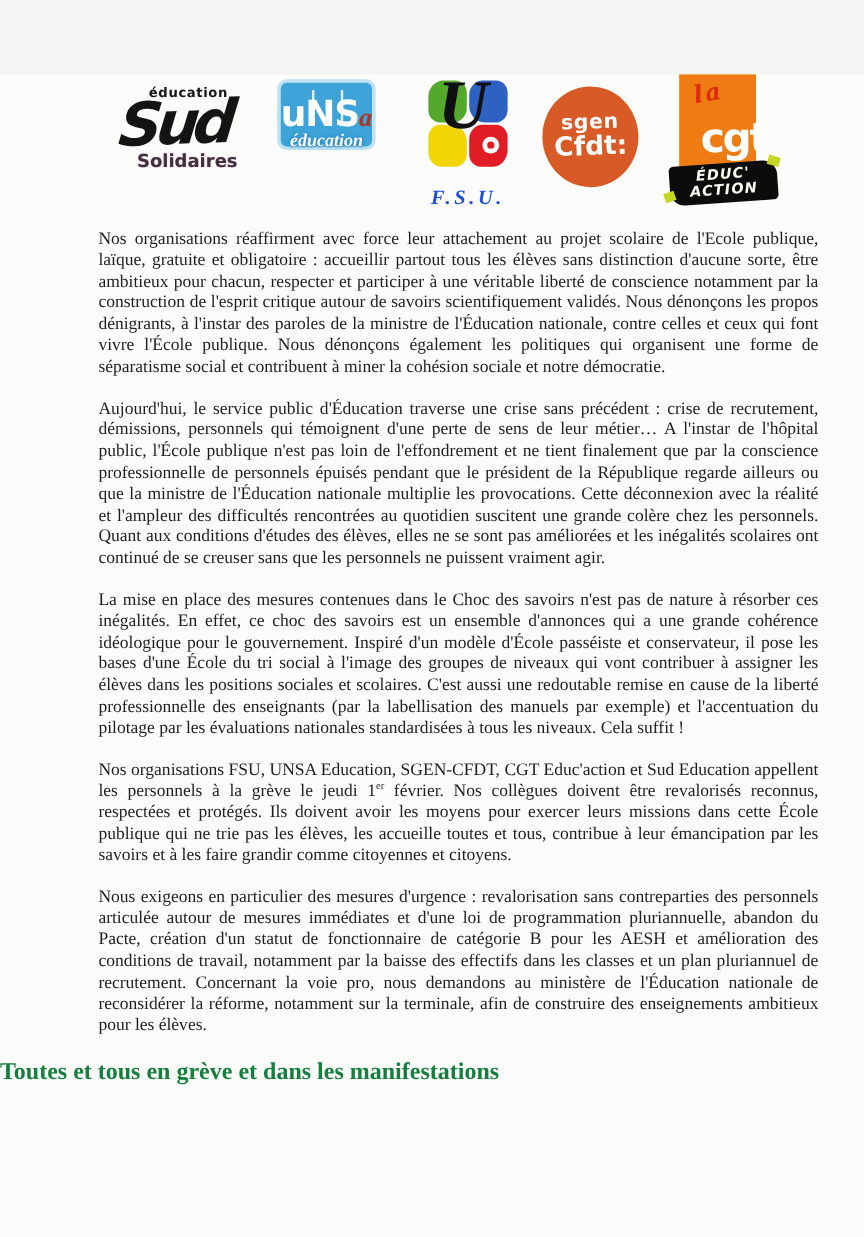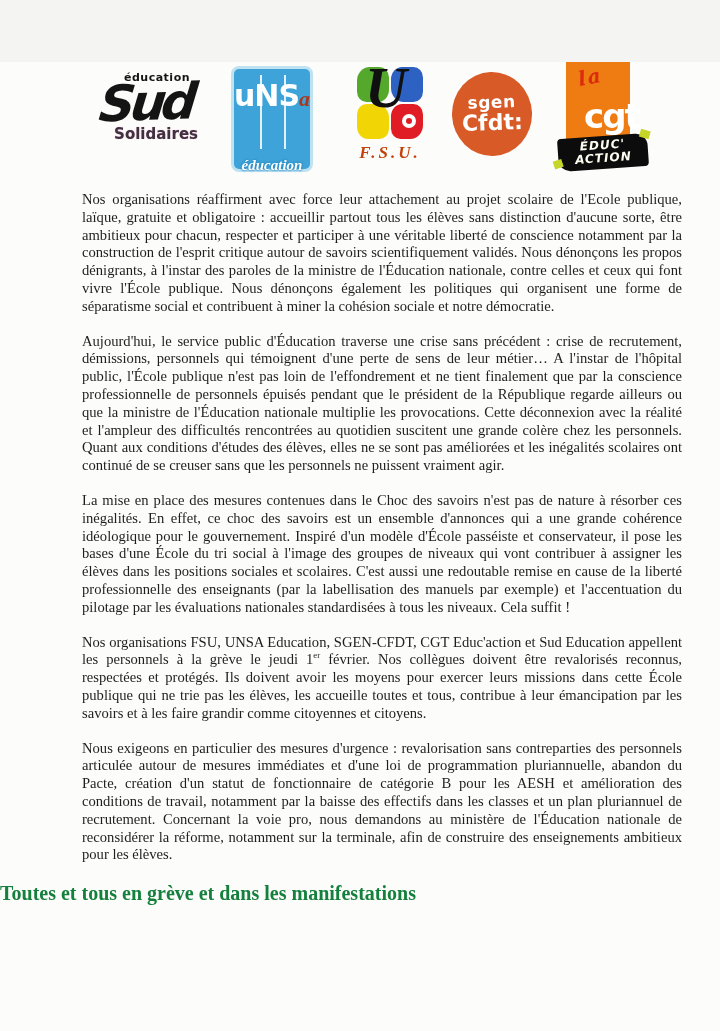--- a/index.html
+++ b/index.html
@@ -35,21 +35,21 @@
   }
   .sud-bottom {
     font: bold 15px/16px "DejaVu Sans", sans-serif;
     color: #41313f; text-align: right; padding-right: 4px; margin-top: 0;
     text-shadow: 0 0 1px rgba(186,74,150,.55);
   }
 
   
   .logo.unsa { left: 231px; top: 4px; width: 84px; }
   .unsa-square {
-    position: relative; width: 82px; height: 106px;
+    position: relative; width: 82px; height: 59px;
     background: #3ea3d8; border: 3px solid #bfe2f2; border-radius: 8px;
   }
   .unsa-square::before, .unsa-square::after {
     content: ""; position: absolute; top: 6px; bottom: 20px; width: 2px;
     background: rgba(255,255,255,.85);
   }
   .unsa-square::before { left: 26px; }
   .unsa-square::after { left: 50px; }
   .unsa-letters { position: absolute; top: 12px; left: 0; right: 0; text-align: center; white-space: nowrap; }
   .unsa-main { font: bold 30px/30px "DejaVu Sans", sans-serif; color: #ffffff; letter-spacing: -1px; }
@@ -69,22 +69,22 @@
   .fsu-block.tr { right: 0; top: 0; background: #2d62c2; border-radius: 35% 30% 30% 40%; }
   .fsu-block.bl { left: 0; bottom: 0; background: #f2d504; border-radius: 30% 40% 30% 35%; }
   .fsu-block.br { right: 0; bottom: 0; background: #e01d24; border-radius: 35% 30% 40% 30%; }
   .fsu-u {
     position: absolute; left: 8px; top: -9px;
     font: italic bold 58px/60px "Liberation Serif", serif; color: #101010;
   }
   .fsu-dot { position: absolute; right: 7px; bottom: 11px; width: 14px; height: 14px; background: #fff; border-radius: 50%; }
   .fsu-dot::after { content: ""; position: absolute; inset: 4px; background: #e01d24; border-radius: 50%; }
   .fsu-caption {
-    margin-top: 5px; text-align: center;
-    font: italic bold 17px/18px "Liberation Serif", serif; color: #c2410c; letter-spacing: 3px;
+    margin-top: 17px; text-align: center;
+    font: italic bold 17px/18px "Liberation Serif", serif; color: #1d4ed8; letter-spacing: 3px;
   }
 
   
   .logo.sgen { left: 452px; top: 10px; width: 82px; }
   .sgen-circle {
     width: 80px; height: 84px; border-radius: 50%;
     background: #d85a26; transform: rotate(-2deg);
     display: flex; flex-direction: column; align-items: center; justify-content: center;
     color: #fff;
   }

